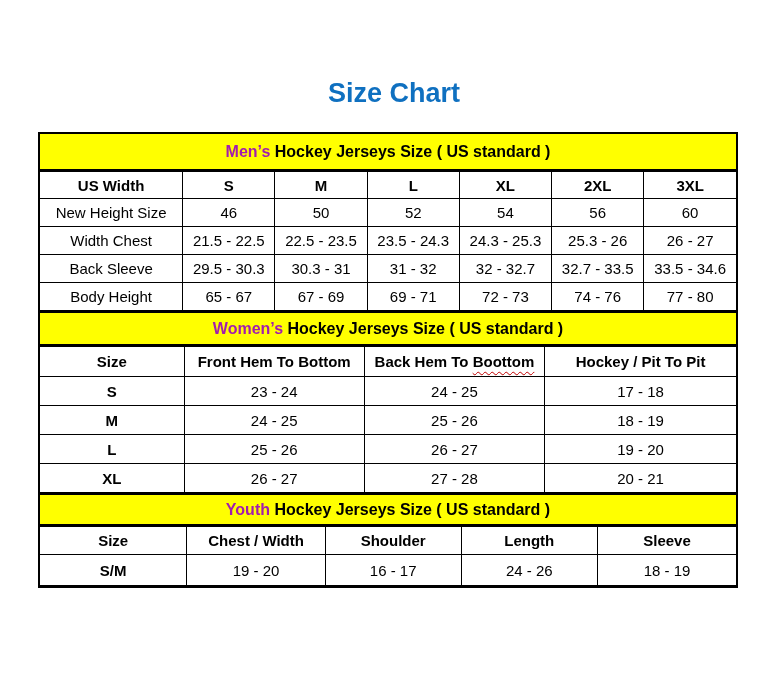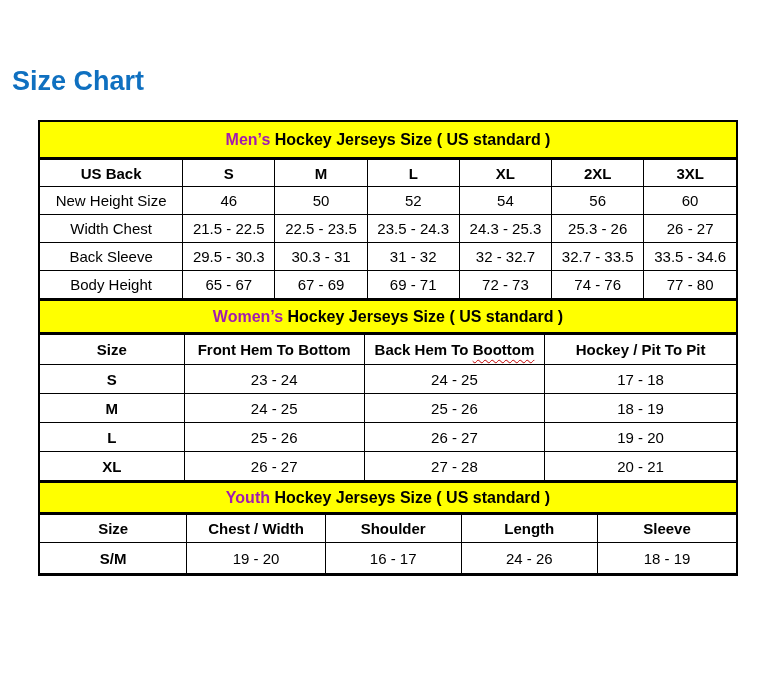--- a/index.html
+++ b/index.html
@@ -15,21 +15,22 @@
     color: #000000;
   }
   .page {
     width: 776px;
     height: 692px;
     background: #ffffff;
     box-sizing: border-box;
     padding-top: 64px;
   }
   .page-title {
-    margin: 0;
+    margin: 12px;
+    text-align: center;
     font-size: 27px;
     line-height: 34px;
     font-weight: 700;
     color: #0f70c0;
     letter-spacing: 0px;
     padding-left: 12px;
   }
   .chart {
     width: 700px;
     margin: 22px auto 0 auto;
@@ -103,21 +104,21 @@
           <col style="width: 20.5%;">
           <col style="width: 13.25%;">
           <col style="width: 13.25%;">
           <col style="width: 13.25%;">
           <col style="width: 13.25%;">
           <col style="width: 13.25%;">
           <col style="width: 13.25%;">
         </colgroup>
         <thead>
           <tr>
-            <th>US Back</th>
+            <th>US Width</th>
             <th>S</th>
             <th>M</th>
             <th>L</th>
             <th>XL</th>
             <th>2XL</th>
             <th>3XL</th>
           </tr>
         </thead>
         <tbody>
           <tr>

